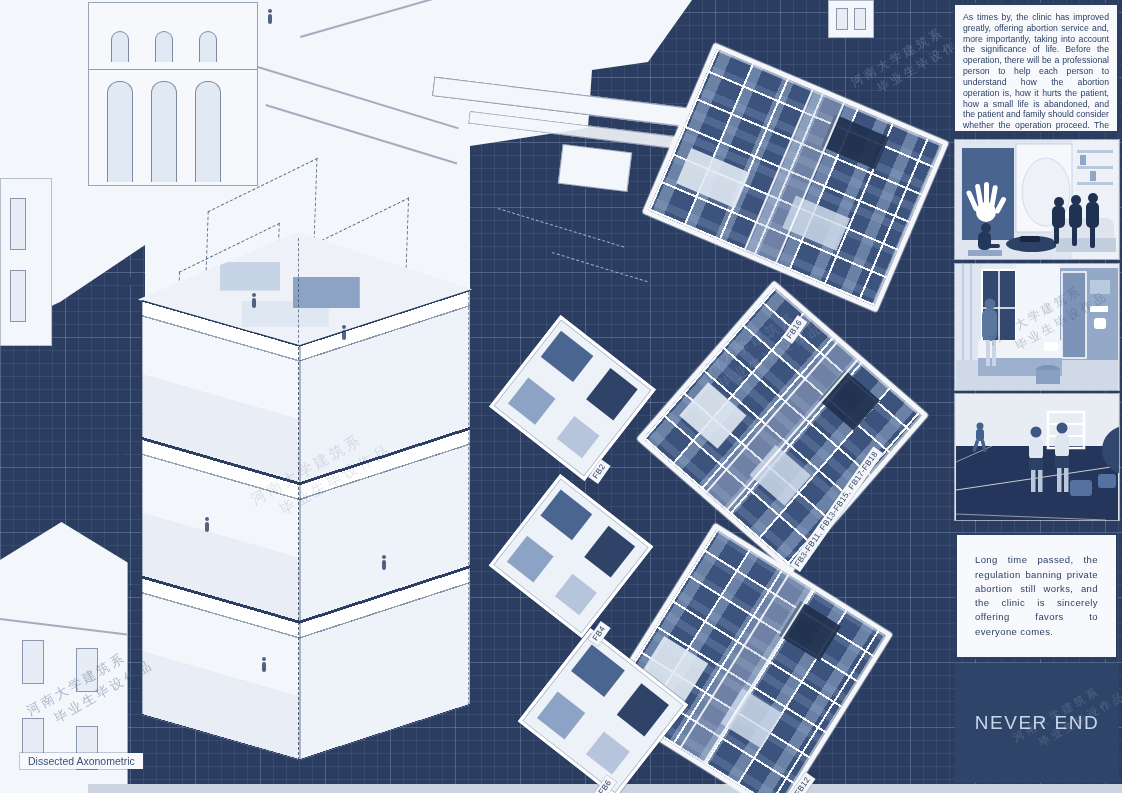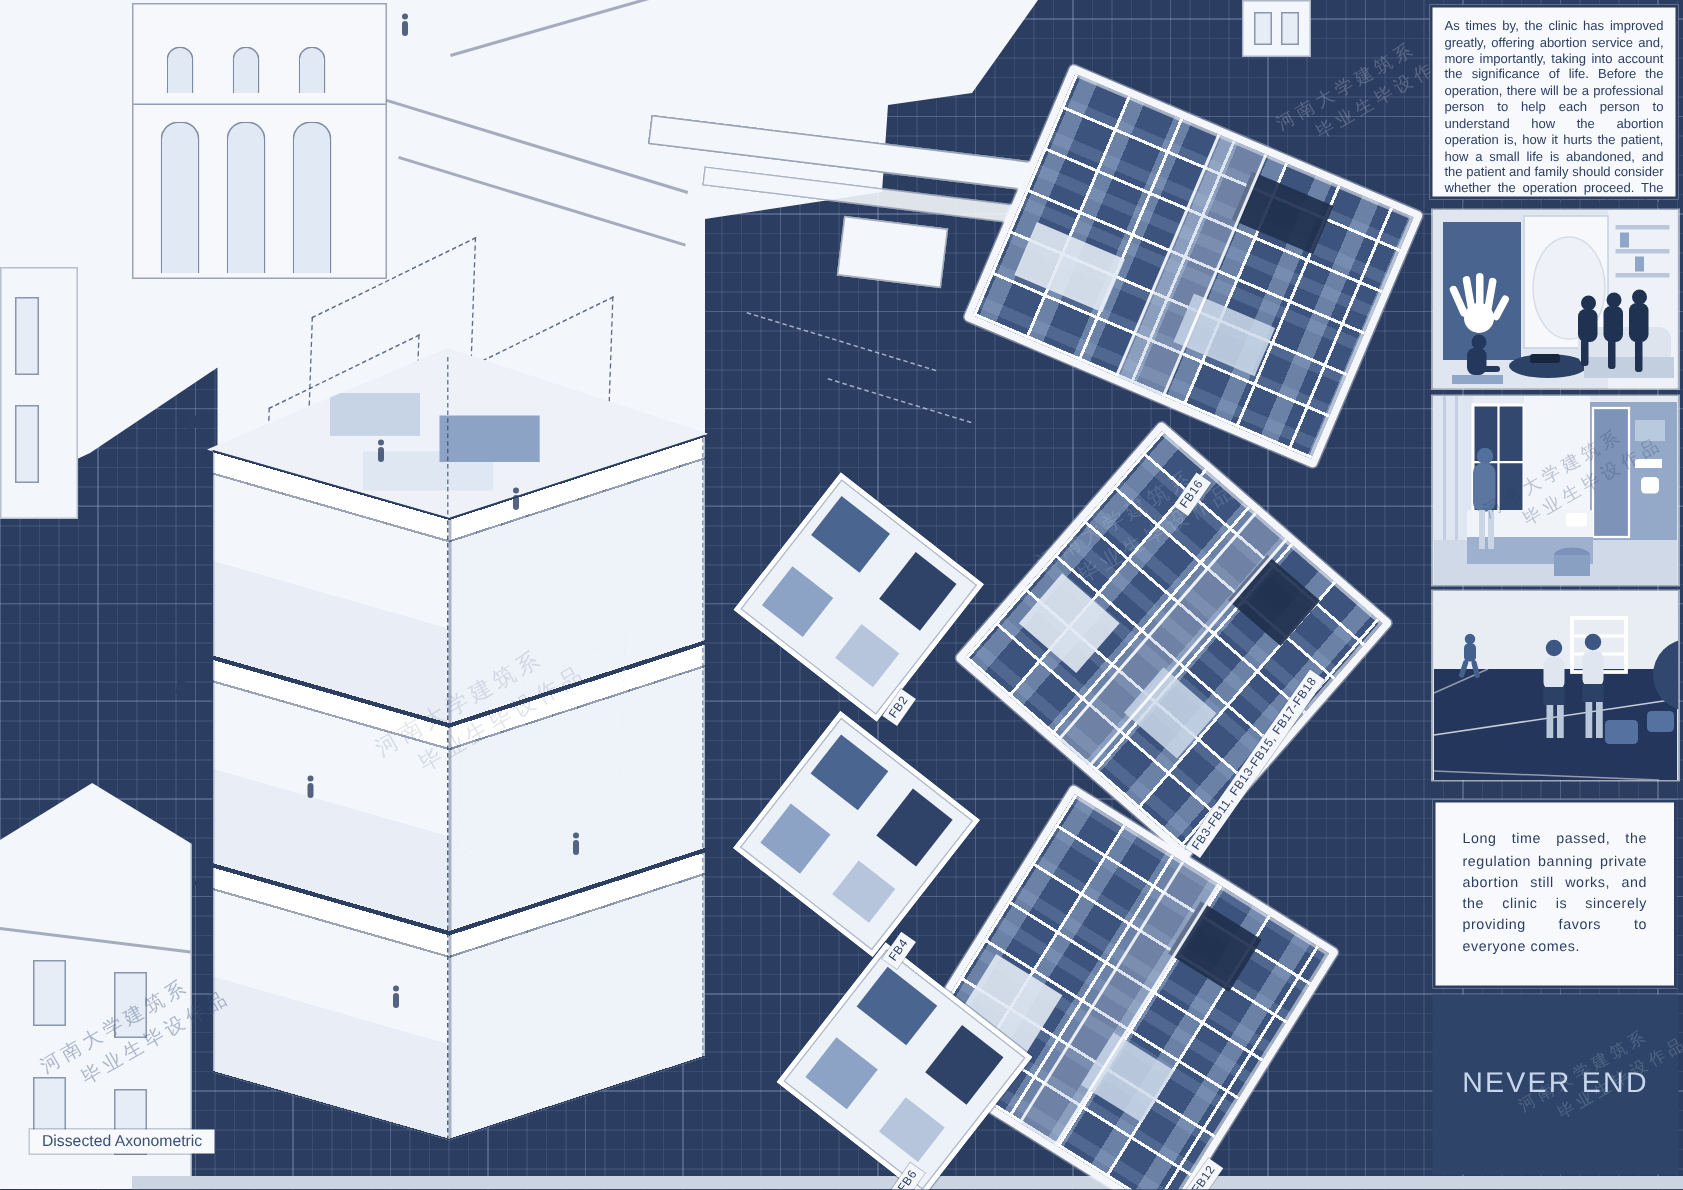--- a/index.html
+++ b/index.html
@@ -328,21 +328,21 @@
         <rect x="101" y="74" width="4.5" height="24" fill="#b9c7da"></rect>
         <rect x="108" y="74" width="4.5" height="24" fill="#b9c7da"></rect>
       </g>
       <g fill="#55719f">
         <rect x="114" y="86" width="22" height="16" rx="3"></rect>
         <rect x="142" y="80" width="18" height="14" rx="3"></rect>
       </g>
     </svg>
   </div>
 
-  <div class="textbox outro-box">Long time passed, the regulation banning private abortion still works, and the clinic is sincerely providing favors to everyone comes.</div>
+  <div class="textbox outro-box">Long time passed, the regulation banning private abortion still works, and the clinic is sincerely offering favors to everyone comes.</div>
 
   <div class="neverend">NEVER END</div>
 
   <div class="caption">Dissected Axonometric</div>
 
   <div class="wm" style="left:24px;top:668px;color:rgba(64,88,128,.4);">
     <span>河南大学建筑系</span>
     <span>毕业生毕设作品</span>
   </div>
   <div class="wm" style="left:848px;top:42px;color:rgba(235,242,252,.22);font-size:12px;">

